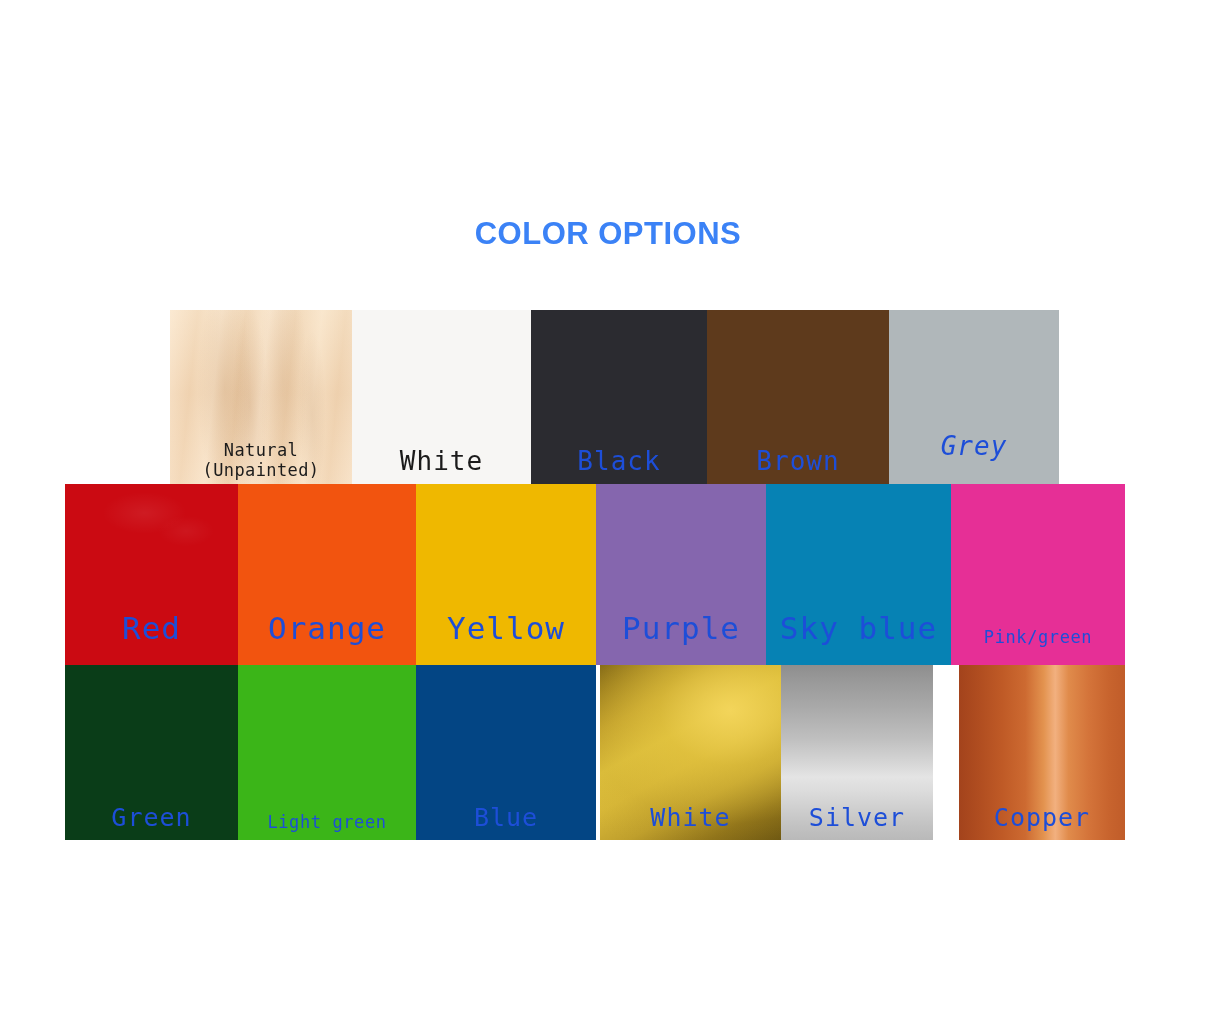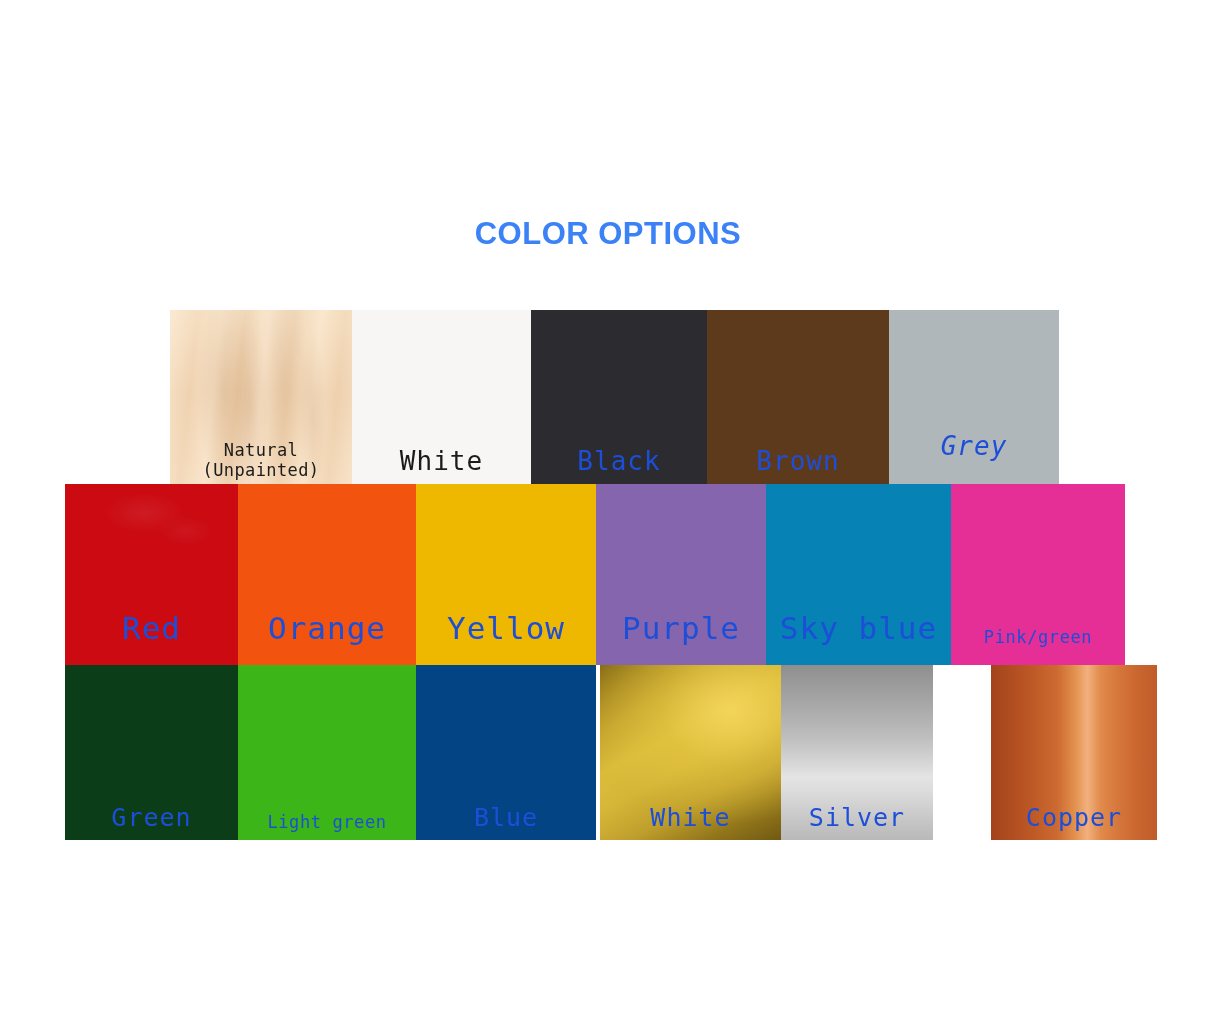--- a/index.html
+++ b/index.html
@@ -233,18 +233,18 @@
   <div class="swatch r3" style="left:600px; width:181px;">
     <div class="swatch-surface tex-gold"></div>
     <div class="swatch-label label-light">White</div>
   </div>
 
   <div class="swatch r3" style="left:781px; width:152px;text-decoration:underline;">
     <div class="swatch-surface tex-silver"></div>
     <div class="swatch-label label-light">Silver</div>
   </div>
 
-  <div class="swatch r3" style="left:959px; width:166px;margin-left:32px;">
+  <div class="swatch r3" style="left:959px; width:166px;">
     <div class="swatch-surface tex-copper"></div>
     <div class="swatch-label label-light">Copper</div>
   </div>
 
 </div>
 
 </body></html>

